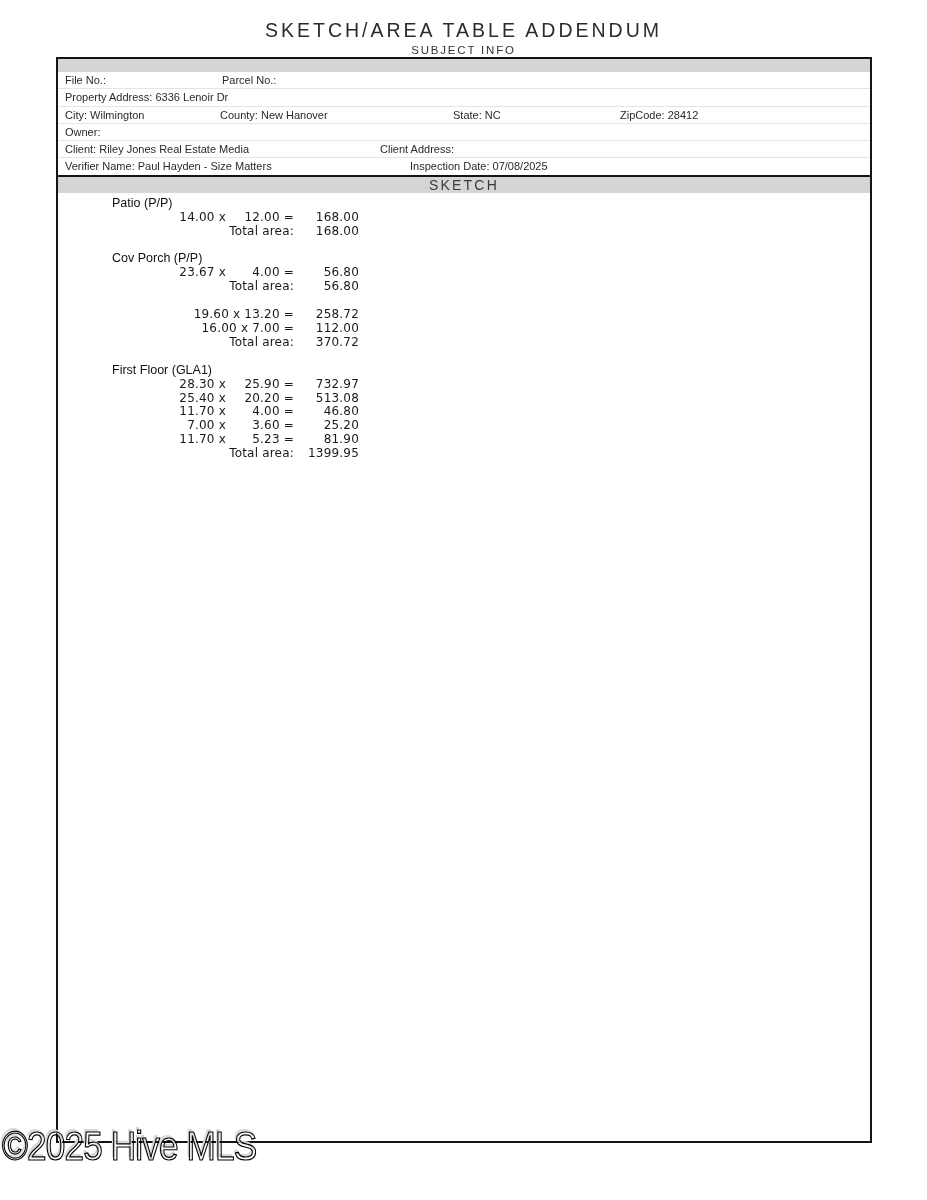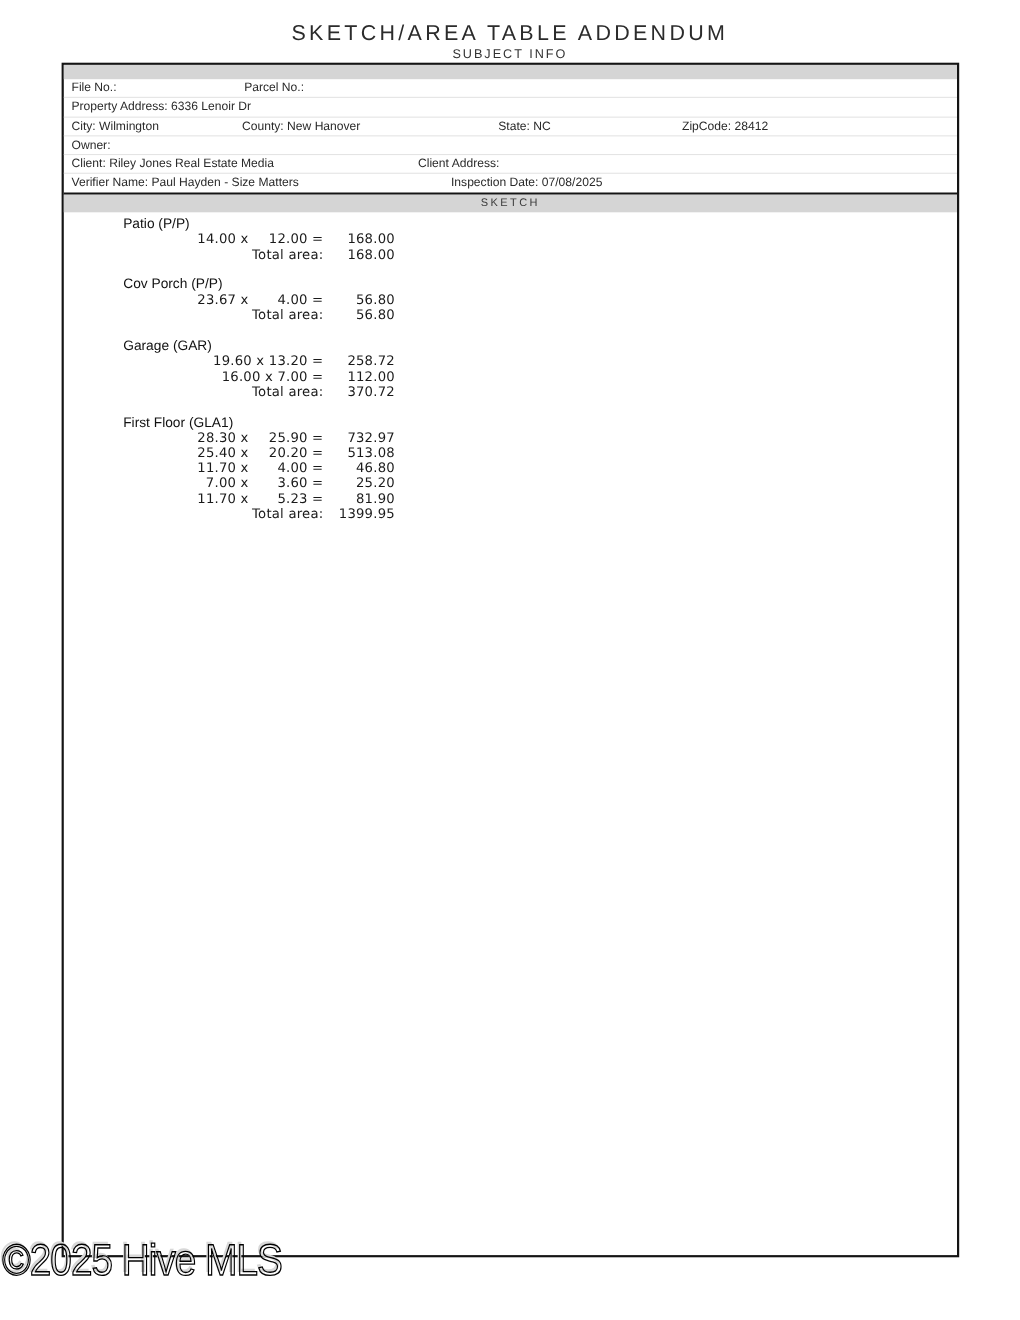--- a/index.html
+++ b/index.html
@@ -43,21 +43,21 @@
   }
   .si-row + .si-row { border-top: 1px solid #e4e4e4; }
   .si-row .f { position: absolute; top: 0; white-space: nowrap; }
 
   .divider { height: 2px; background: #141414; }
 
   .sketch-bar {
     height: 16px; line-height: 16px;
     background: #d5d5d5;
     text-align: center;
-    font-size: 10px; letter-spacing: 2.2px; color: #3a3a3a;
+    font-size: 14px; letter-spacing: 2.2px; color: #3a3a3a;
   }
 
   
   .sketch-content {
     position: relative;
     padding-top: 4px;
     font-family: "DejaVu Sans", sans-serif;
     font-size: 12px; color: #1a1a1a;
   }
   .group { margin-bottom: 14px; }
@@ -153,21 +153,20 @@
           <span class="c2">4.00 =</span>
           <span class="c3">56.80</span>
         </div>
         <div class="calc-line">
           <span class="c2">Total area:</span>
           <span class="c3">56.80</span>
         </div>
       </div>
 
       <div class="group">
-        <div class="g-label">Garage (GAR)</div>
         <div class="calc-line">
           <span class="c2">19.60 x 13.20 =</span>
           <span class="c3">258.72</span>
         </div>
         <div class="calc-line">
           <span class="c2">16.00 x 7.00 =</span>
           <span class="c3">112.00</span>
         </div>
         <div class="calc-line">
           <span class="c2">Total area:</span>

